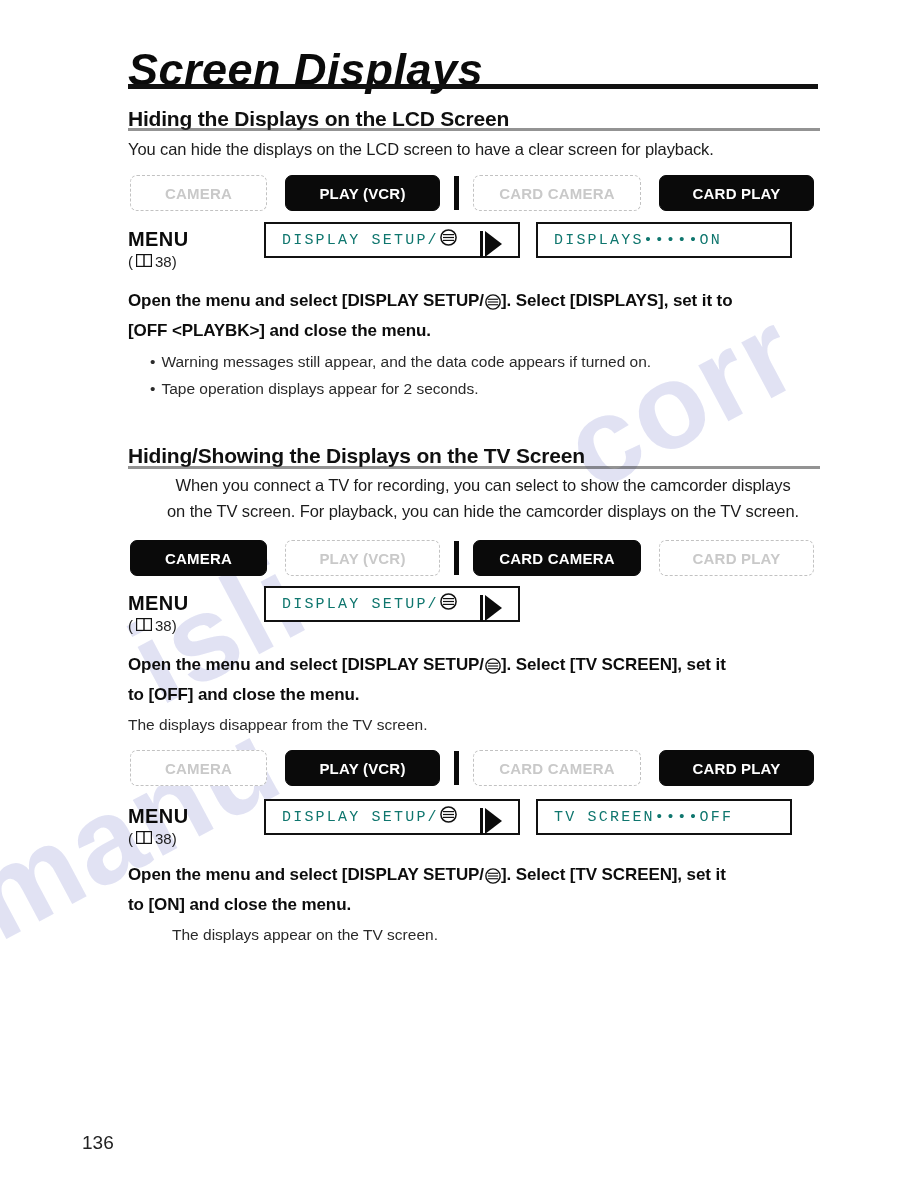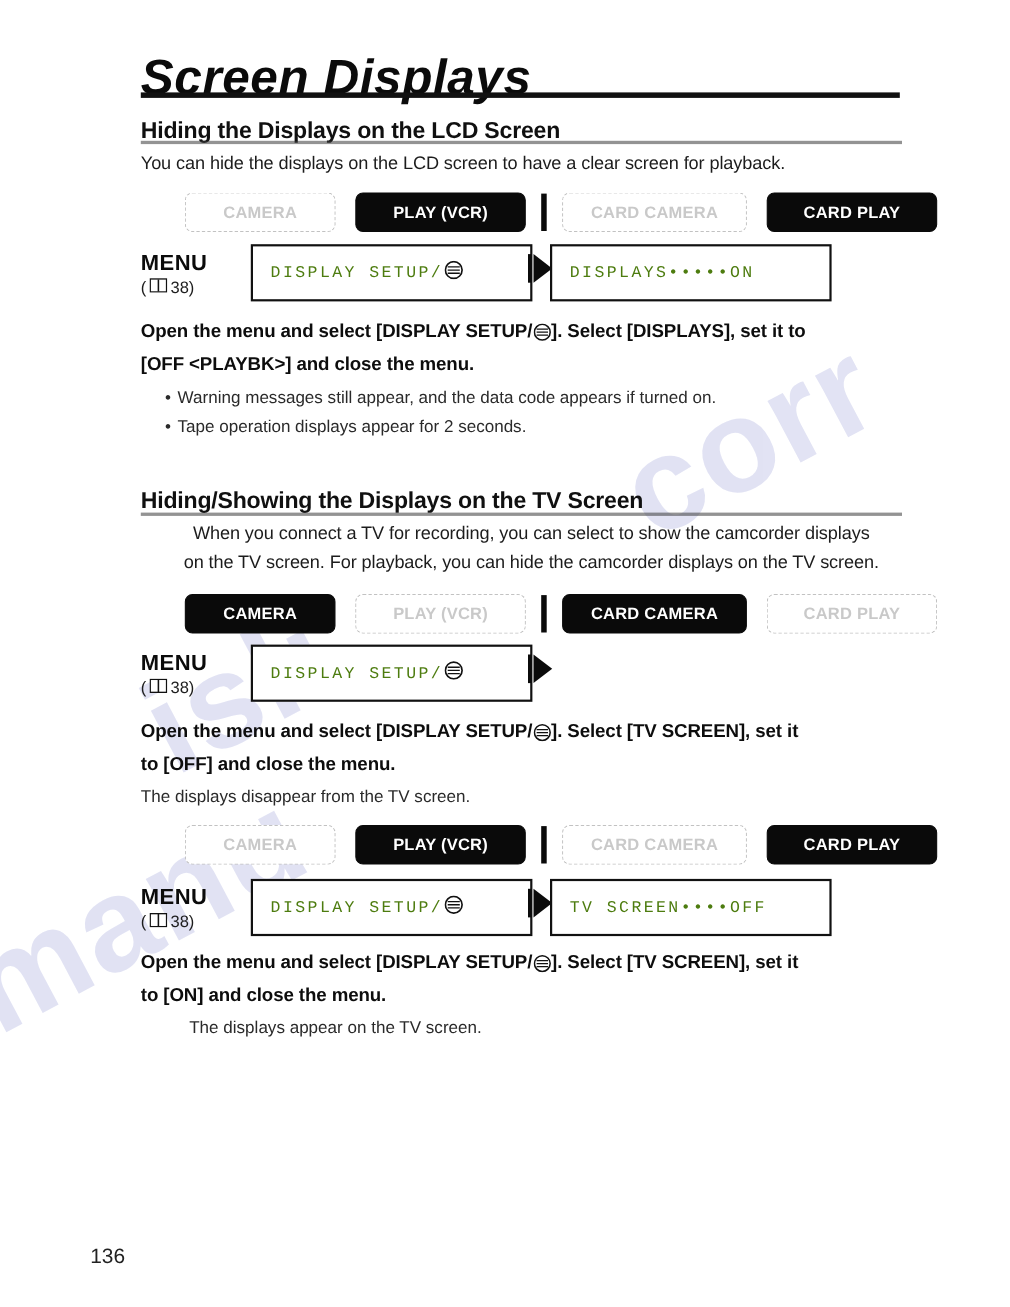--- a/index.html
+++ b/index.html
@@ -133,21 +133,21 @@
   .badge.on {
     background: #0a0a0a;
     color: #ffffff;
     border: 1px solid #0a0a0a;
   }
   .badge.off {
     background: #ffffff;
     color: #c9c9c9;
     border: 1px dashed #c2c2c2;
   }
-  .badge-w1 { width: 137px; margin-left: 38px; }
+  .badge-w1 { width: 137px; }
   .badge-w2 { width: 155px; }
   .badge-w3 { width: 168px; }
   .badge-w4 { width: 155px; }
   .badge-gap { width: 18px; }
   .badge-sep {
     width: 5px;
     height: 34px;
     background: #0a0a0a;
     margin: 0 14px;
   }
@@ -177,29 +177,30 @@
   .book-icon {
     display: inline-block;
     vertical-align: -2px;
   }
 
   .menu-box {
     position: absolute;
     box-sizing: border-box;
     border: 2px solid #111;
     background: #fff;
-    height: 52px;
+    height: 36px;
     display: flex;
     align-items: center;
     padding-left: 16px;
     font-family: "Liberation Mono", monospace;
     font-size: 15px;
     letter-spacing: 2.2px;
-    color: #4d7c0f;
+    color: #0f766e;
     white-space: nowrap;
+    margin-left: 36px;
   }
   .disp-icon {
     display: inline-block;
     margin-left: 1px;
     vertical-align: -4px;
   }
   .menu-arrow {
     position: absolute;
     width: 0; height: 0;
     border-top: 13px solid transparent;

